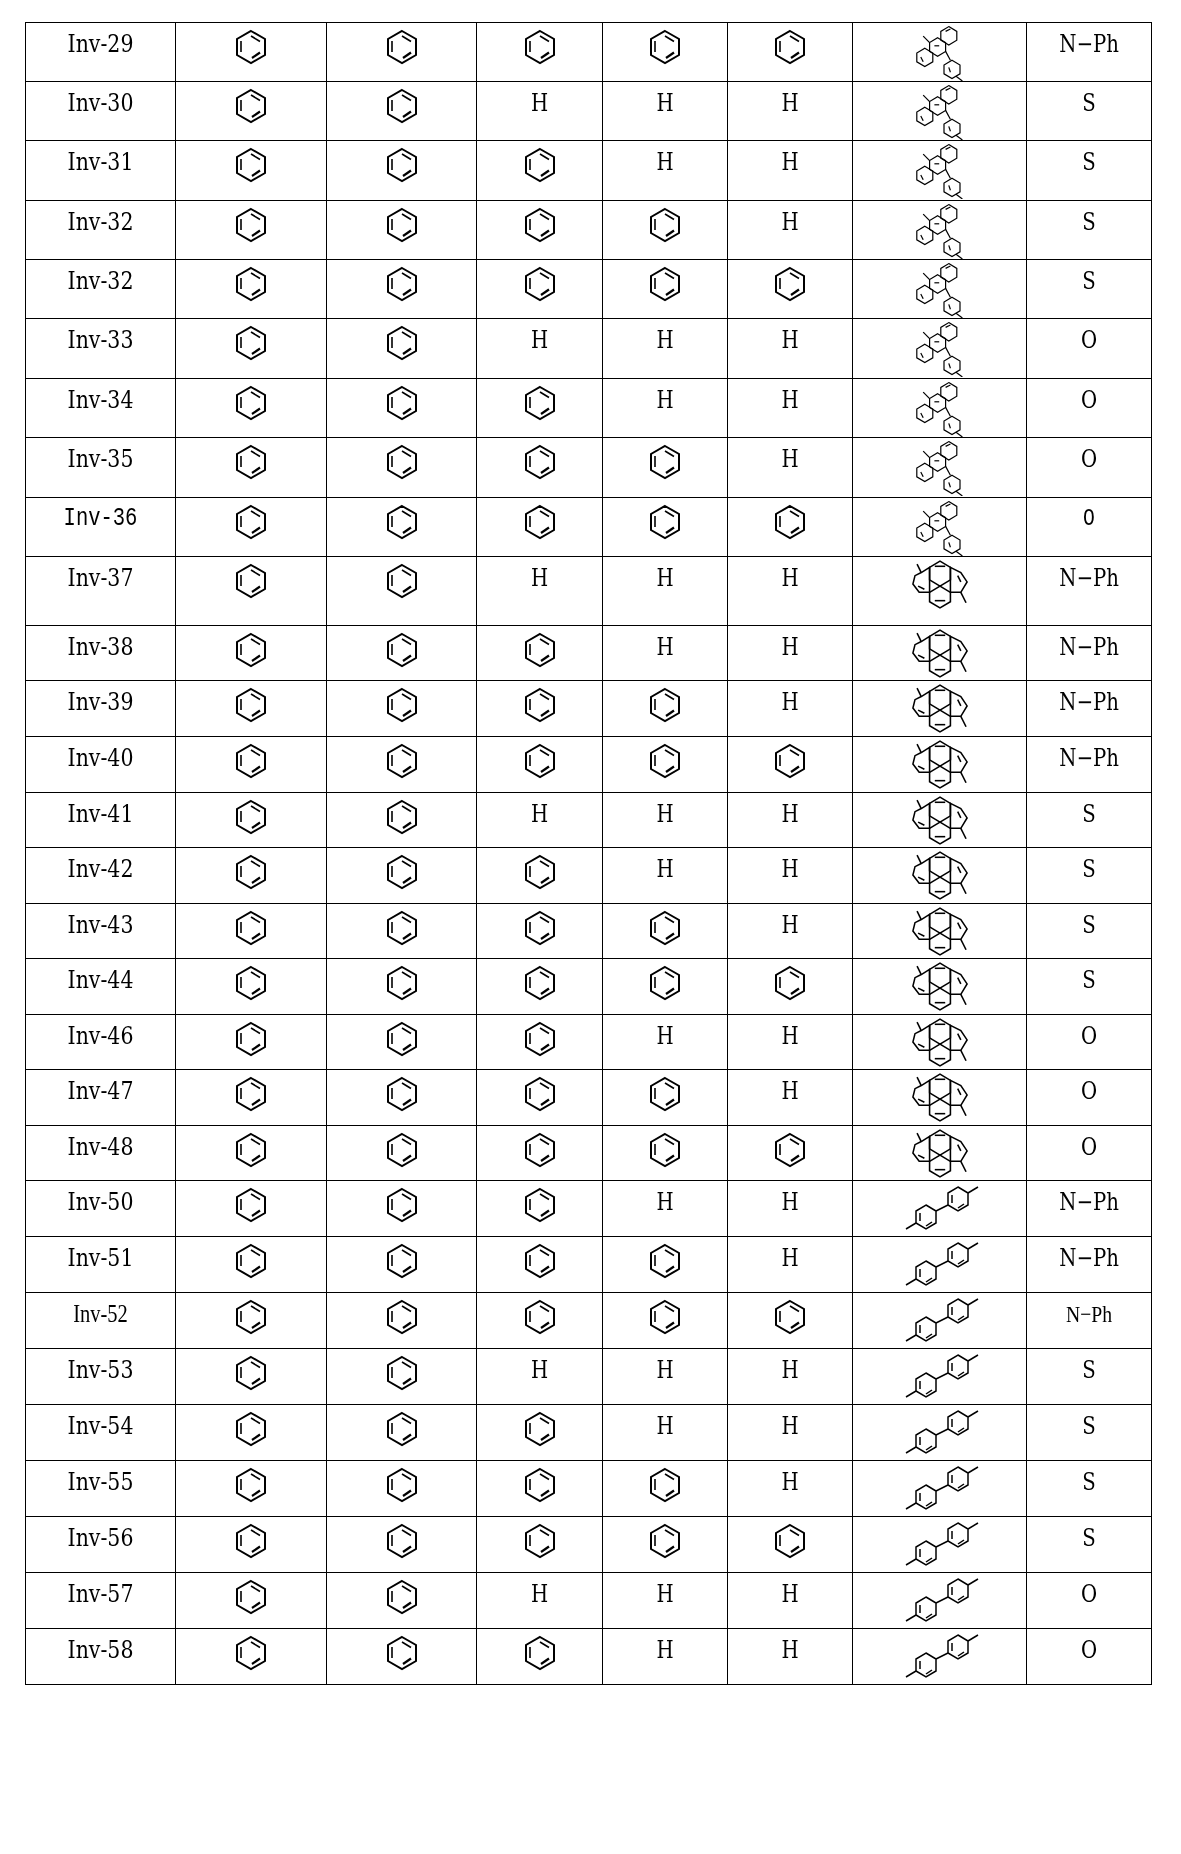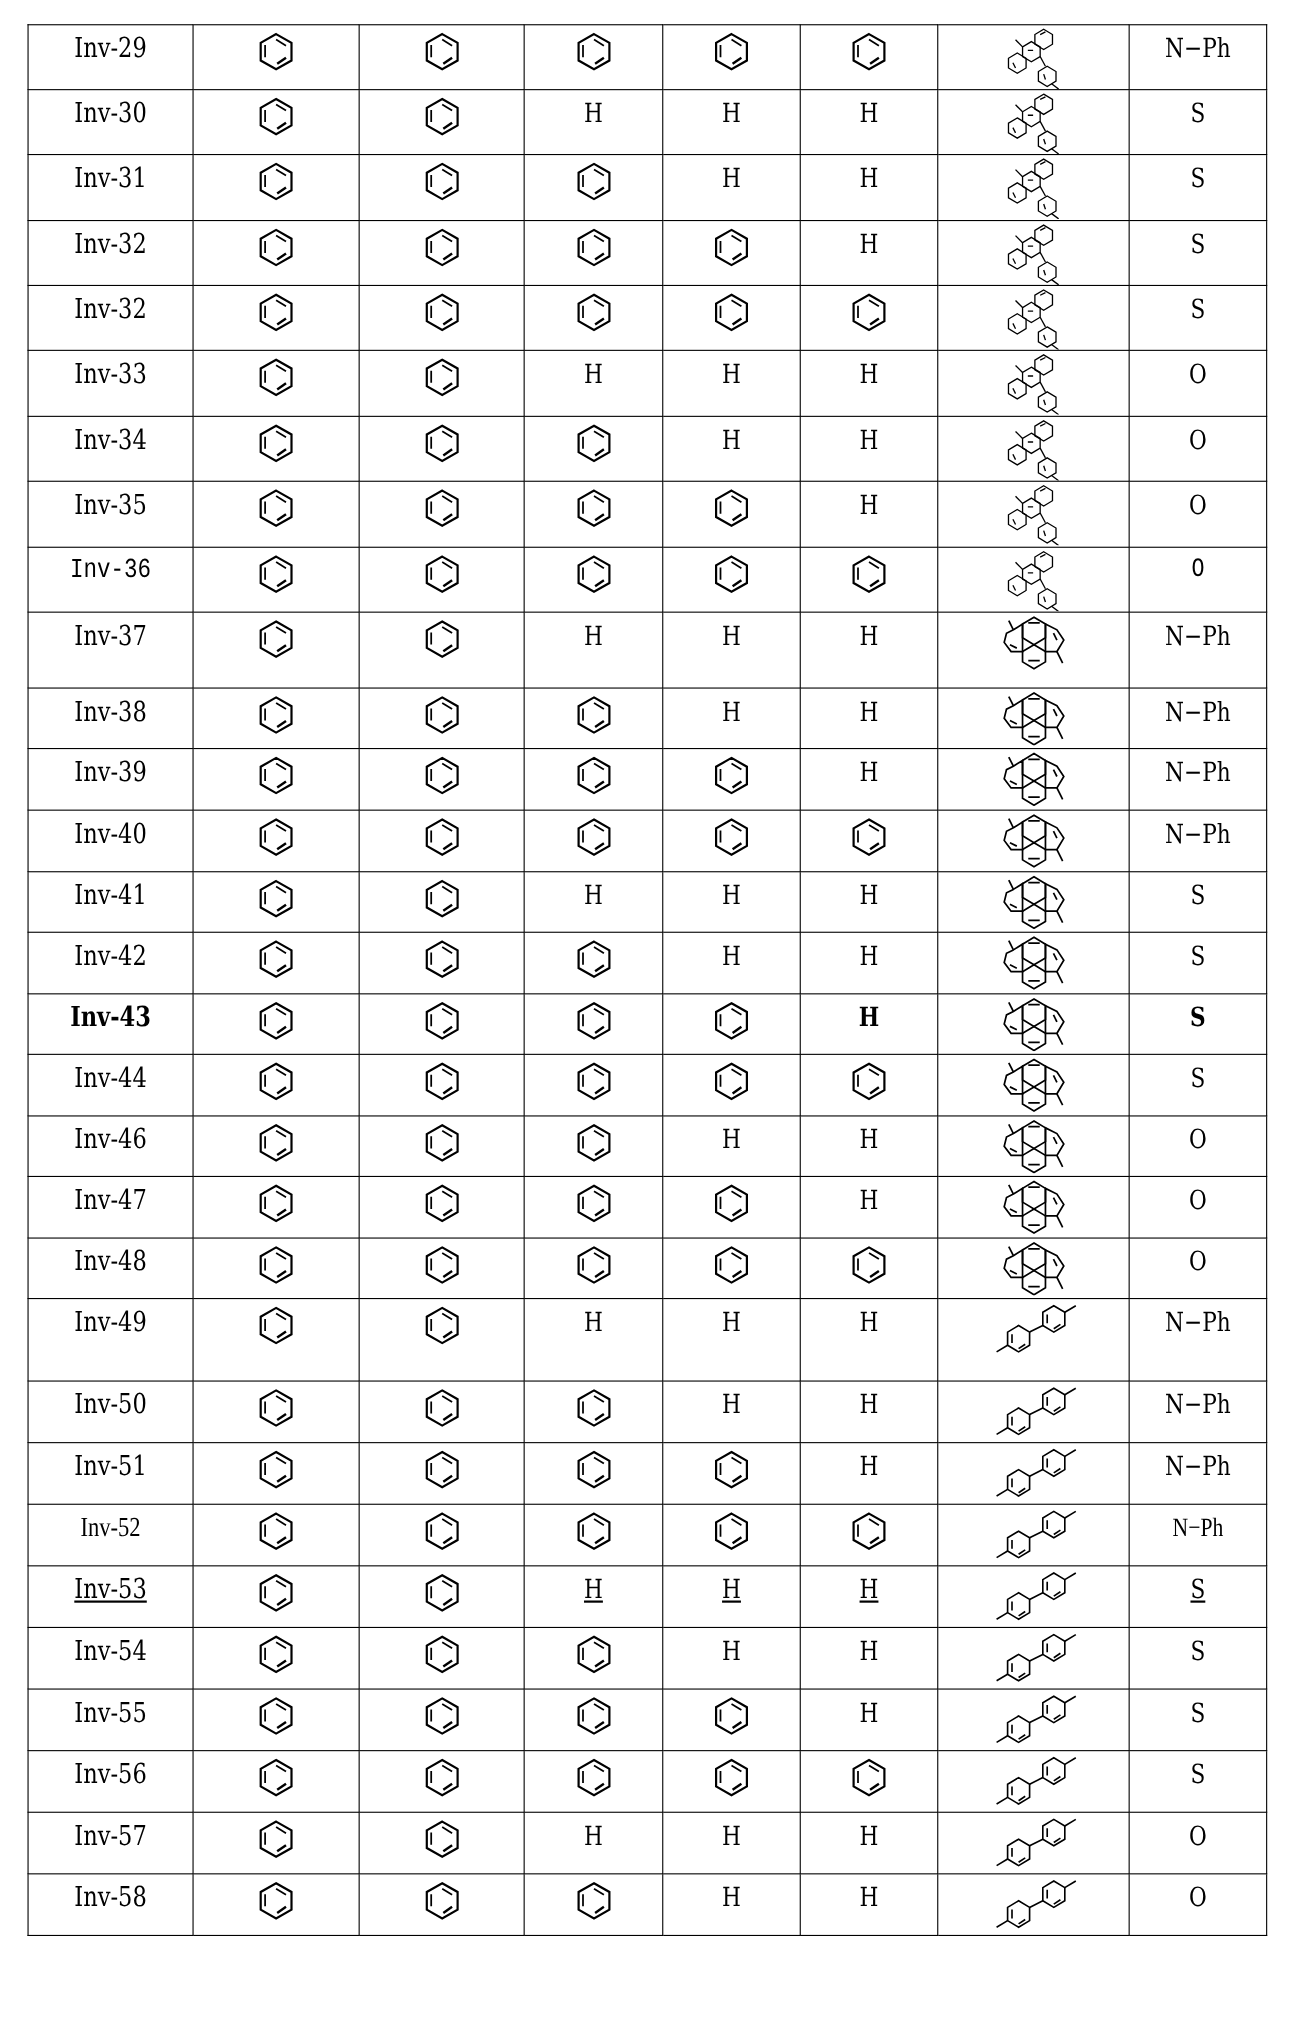--- a/index.html
+++ b/index.html
@@ -548,21 +548,21 @@
         </td>
         <td>
           <svg width="74" height="50" class="ico core">
             <use href="#sym-pyrene"></use>
           </svg>
         </td>
         <td>
           <span class="txt">S</span>
         </td>
       </tr>
-      <tr style="height: 55px; font-weight: bold;">
+      <tr style="height: 55px;">
         <td>
           <span class="txt id">Inv-43</span>
         </td>
         <td>
           <svg width="34" height="36" class="ico hex">
             <use href="#sym-benzene"></use>
           </svg>
         </td>
         <td>
           <svg width="34" height="36" class="ico hex">
@@ -730,161 +730,129 @@
         </td>
         <td>
           <svg width="74" height="50" class="ico core">
             <use href="#sym-pyrene"></use>
           </svg>
         </td>
         <td>
           <span class="txt">O</span>
         </td>
       </tr>
-      <tr style="height: 75px;">
-        <td>
-          <span class="txt id">Inv-49</span>
-        </td>
-        <td>
-          <svg width="34" height="36" class="ico hex">
-            <use href="#sym-benzene"></use>
-          </svg>
-        </td>
-        <td>
-          <svg width="34" height="36" class="ico hex">
-            <use href="#sym-benzene"></use>
-          </svg>
-        </td>
-        <td>
-          <span class="txt">H</span>
+      <tr style="height: 56px;">
+        <td>
+          <span class="txt id">Inv-50</span>
+        </td>
+        <td>
+          <svg width="34" height="36" class="ico hex">
+            <use href="#sym-benzene"></use>
+          </svg>
+        </td>
+        <td>
+          <svg width="34" height="36" class="ico hex">
+            <use href="#sym-benzene"></use>
+          </svg>
+        </td>
+        <td>
+          <svg width="34" height="36" class="ico hex">
+            <use href="#sym-benzene"></use>
+          </svg>
         </td>
         <td>
           <span class="txt">H</span>
         </td>
         <td>
           <span class="txt">H</span>
         </td>
         <td>
           <svg width="86" height="52" class="ico core">
             <use href="#sym-biphenyl"></use>
           </svg>
         </td>
         <td>
           <span class="txt">N−Ph</span>
         </td>
       </tr>
       <tr style="height: 56px;">
         <td>
-          <span class="txt id">Inv-50</span>
-        </td>
-        <td>
-          <svg width="34" height="36" class="ico hex">
-            <use href="#sym-benzene"></use>
-          </svg>
-        </td>
-        <td>
-          <svg width="34" height="36" class="ico hex">
-            <use href="#sym-benzene"></use>
-          </svg>
-        </td>
-        <td>
-          <svg width="34" height="36" class="ico hex">
-            <use href="#sym-benzene"></use>
-          </svg>
-        </td>
-        <td>
-          <span class="txt">H</span>
+          <span class="txt id">Inv-51</span>
+        </td>
+        <td>
+          <svg width="34" height="36" class="ico hex">
+            <use href="#sym-benzene"></use>
+          </svg>
+        </td>
+        <td>
+          <svg width="34" height="36" class="ico hex">
+            <use href="#sym-benzene"></use>
+          </svg>
+        </td>
+        <td>
+          <svg width="34" height="36" class="ico hex">
+            <use href="#sym-benzene"></use>
+          </svg>
+        </td>
+        <td>
+          <svg width="34" height="36" class="ico hex">
+            <use href="#sym-benzene"></use>
+          </svg>
         </td>
         <td>
           <span class="txt">H</span>
         </td>
         <td>
           <svg width="86" height="52" class="ico core">
             <use href="#sym-biphenyl"></use>
           </svg>
         </td>
         <td>
           <span class="txt">N−Ph</span>
         </td>
       </tr>
-      <tr style="height: 56px;">
-        <td>
-          <span class="txt id">Inv-51</span>
-        </td>
-        <td>
-          <svg width="34" height="36" class="ico hex">
-            <use href="#sym-benzene"></use>
-          </svg>
-        </td>
-        <td>
-          <svg width="34" height="36" class="ico hex">
-            <use href="#sym-benzene"></use>
-          </svg>
-        </td>
-        <td>
-          <svg width="34" height="36" class="ico hex">
-            <use href="#sym-benzene"></use>
-          </svg>
-        </td>
-        <td>
-          <svg width="34" height="36" class="ico hex">
-            <use href="#sym-benzene"></use>
-          </svg>
-        </td>
-        <td>
-          <span class="txt">H</span>
+      <tr style="height: 56px; font-family: Liberation Serif, serif;">
+        <td>
+          <span class="txt id">Inv-52</span>
+        </td>
+        <td>
+          <svg width="34" height="36" class="ico hex">
+            <use href="#sym-benzene"></use>
+          </svg>
+        </td>
+        <td>
+          <svg width="34" height="36" class="ico hex">
+            <use href="#sym-benzene"></use>
+          </svg>
+        </td>
+        <td>
+          <svg width="34" height="36" class="ico hex">
+            <use href="#sym-benzene"></use>
+          </svg>
+        </td>
+        <td>
+          <svg width="34" height="36" class="ico hex">
+            <use href="#sym-benzene"></use>
+          </svg>
+        </td>
+        <td>
+          <svg width="34" height="36" class="ico hex">
+            <use href="#sym-benzene"></use>
+          </svg>
         </td>
         <td>
           <svg width="86" height="52" class="ico core">
             <use href="#sym-biphenyl"></use>
           </svg>
         </td>
         <td>
           <span class="txt">N−Ph</span>
         </td>
       </tr>
-      <tr style="height: 56px; font-family: Liberation Serif, serif;">
-        <td>
-          <span class="txt id">Inv-52</span>
-        </td>
-        <td>
-          <svg width="34" height="36" class="ico hex">
-            <use href="#sym-benzene"></use>
-          </svg>
-        </td>
-        <td>
-          <svg width="34" height="36" class="ico hex">
-            <use href="#sym-benzene"></use>
-          </svg>
-        </td>
-        <td>
-          <svg width="34" height="36" class="ico hex">
-            <use href="#sym-benzene"></use>
-          </svg>
-        </td>
-        <td>
-          <svg width="34" height="36" class="ico hex">
-            <use href="#sym-benzene"></use>
-          </svg>
-        </td>
-        <td>
-          <svg width="34" height="36" class="ico hex">
-            <use href="#sym-benzene"></use>
-          </svg>
-        </td>
-        <td>
-          <svg width="86" height="52" class="ico core">
-            <use href="#sym-biphenyl"></use>
-          </svg>
-        </td>
-        <td>
-          <span class="txt">N−Ph</span>
-        </td>
-      </tr>
-      <tr style="height: 56px; text-decoration: underline;">
+      <tr style="height: 56px;">
         <td>
           <span class="txt id">Inv-53</span>
         </td>
         <td>
           <svg width="34" height="36" class="ico hex">
             <use href="#sym-benzene"></use>
           </svg>
         </td>
         <td>
           <svg width="34" height="36" class="ico hex">

